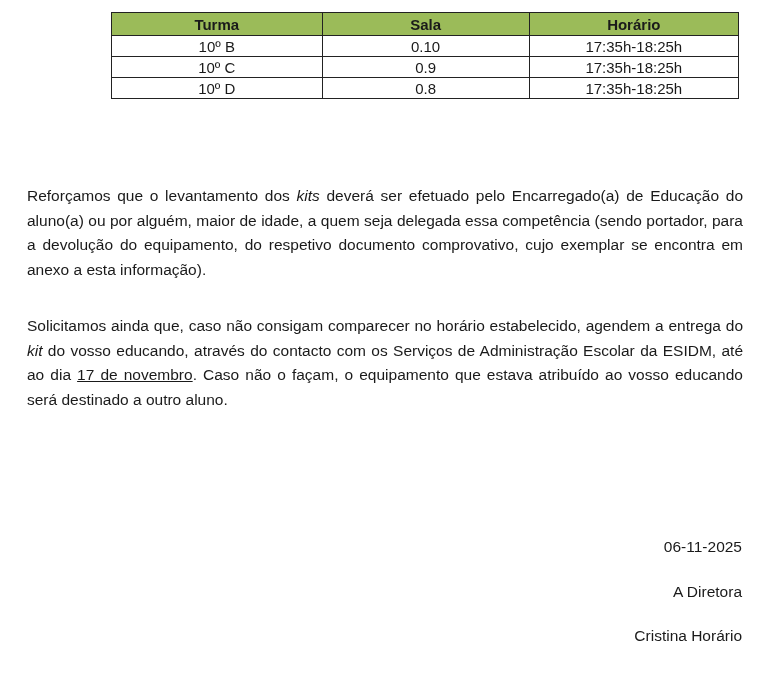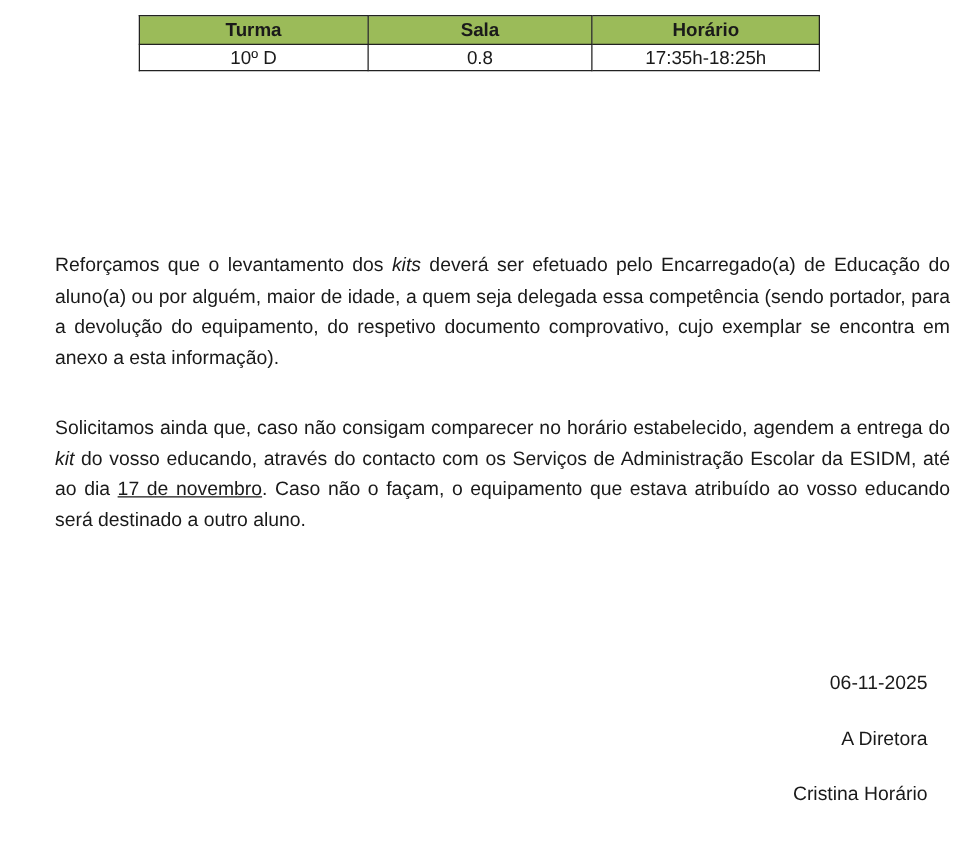--- a/index.html
+++ b/index.html
@@ -1,32 +1,32 @@
 <!DOCTYPE html>
 <html><head>
 <meta charset="utf-8">
 <style>
   html, body { margin: 0; padding: 0; background: #ffffff; }
   body {
     width: 774px; height: 677px; position: relative; overflow: hidden;
     font-family: "Liberation Sans", sans-serif; color: #1a1a1a;
   }
   .sched {
-    position: absolute; left: 111px; top: 12px; width: 545px;
+    position: absolute; left: 111px; top: 12px; width: 628px;
     border-collapse: collapse; font-size: 15px;
   }
   .sched th, .sched td {
     border: 1px solid #222; text-align: center; padding: 0; height: 20px; line-height: 19px;
   }
   .sched th { background: #9BBB59; font-weight: bold; height: 22px; }
   .sched col.c1 { width: 183px; }
   .sched col.c2 { width: 180px; }
   .sched col.c3 { width: 182px; }
   .para {
-    position: absolute; left: 27px; width: 716px; margin: 17px;
+    position: absolute; left: 27px; width: 716px; margin: 0;
     font-size: 15.5px; line-height: 24.5px; text-align: justify;
     text-align-last: left;
   }
   .p1 { top: 184px; }
   .p2 { top: 314px; }
   .deadline { font-weight: normal; text-decoration: underline; }
   .sig { position: absolute; right: 32px; font-size: 15.5px; text-align: right; margin: 0; }
   .s1 { top: 538px; text-align: right; } .s2 { top: 583px; } .s3 { top: 627px; }
 </style>
 </head>
@@ -40,20 +40,30 @@
     </colgroup>
   <thead>
     <tr>
       <th>Turma</th>
       <th>Sala</th>
       <th>Horário</th>
     </tr>
   </thead>
   <tbody>
     <tr>
+      <td>10º B</td>
+      <td>0.10</td>
+      <td>17:35h-18:25h</td>
+    </tr>
+    <tr>
+      <td>10º C</td>
+      <td>0.9</td>
+      <td>17:35h-18:25h</td>
+    </tr>
+    <tr>
       <td>10º D</td>
       <td>0.8</td>
       <td>17:35h-18:25h</td>
     </tr>
   </tbody>
 </table>
 
 <p class="para p1"><span>Reforçamos que o levantamento dos </span><em>kits</em><span> deverá ser efetuado pelo Encarregado(a) de Educação do aluno(a) ou por alguém, maior de idade, a quem seja delegada essa competência (sendo portador, para a devolução do equipamento, do respetivo documento comprovativo, cujo exemplar se encontra em anexo a esta informação).</span></p>
 
 <p class="para p2"><span>Solicitamos ainda que, caso não consigam comparecer no horário estabelecido, agendem a entrega do </span><em>kit</em><span> do vosso educando, através do contacto com os Serviços de Administração Escolar da ESIDM, até ao dia </span><span class="deadline">17 de novembro</span><span>. Caso não o façam, o equipamento que estava atribuído ao vosso educando será destinado a outro aluno.</span></p>

